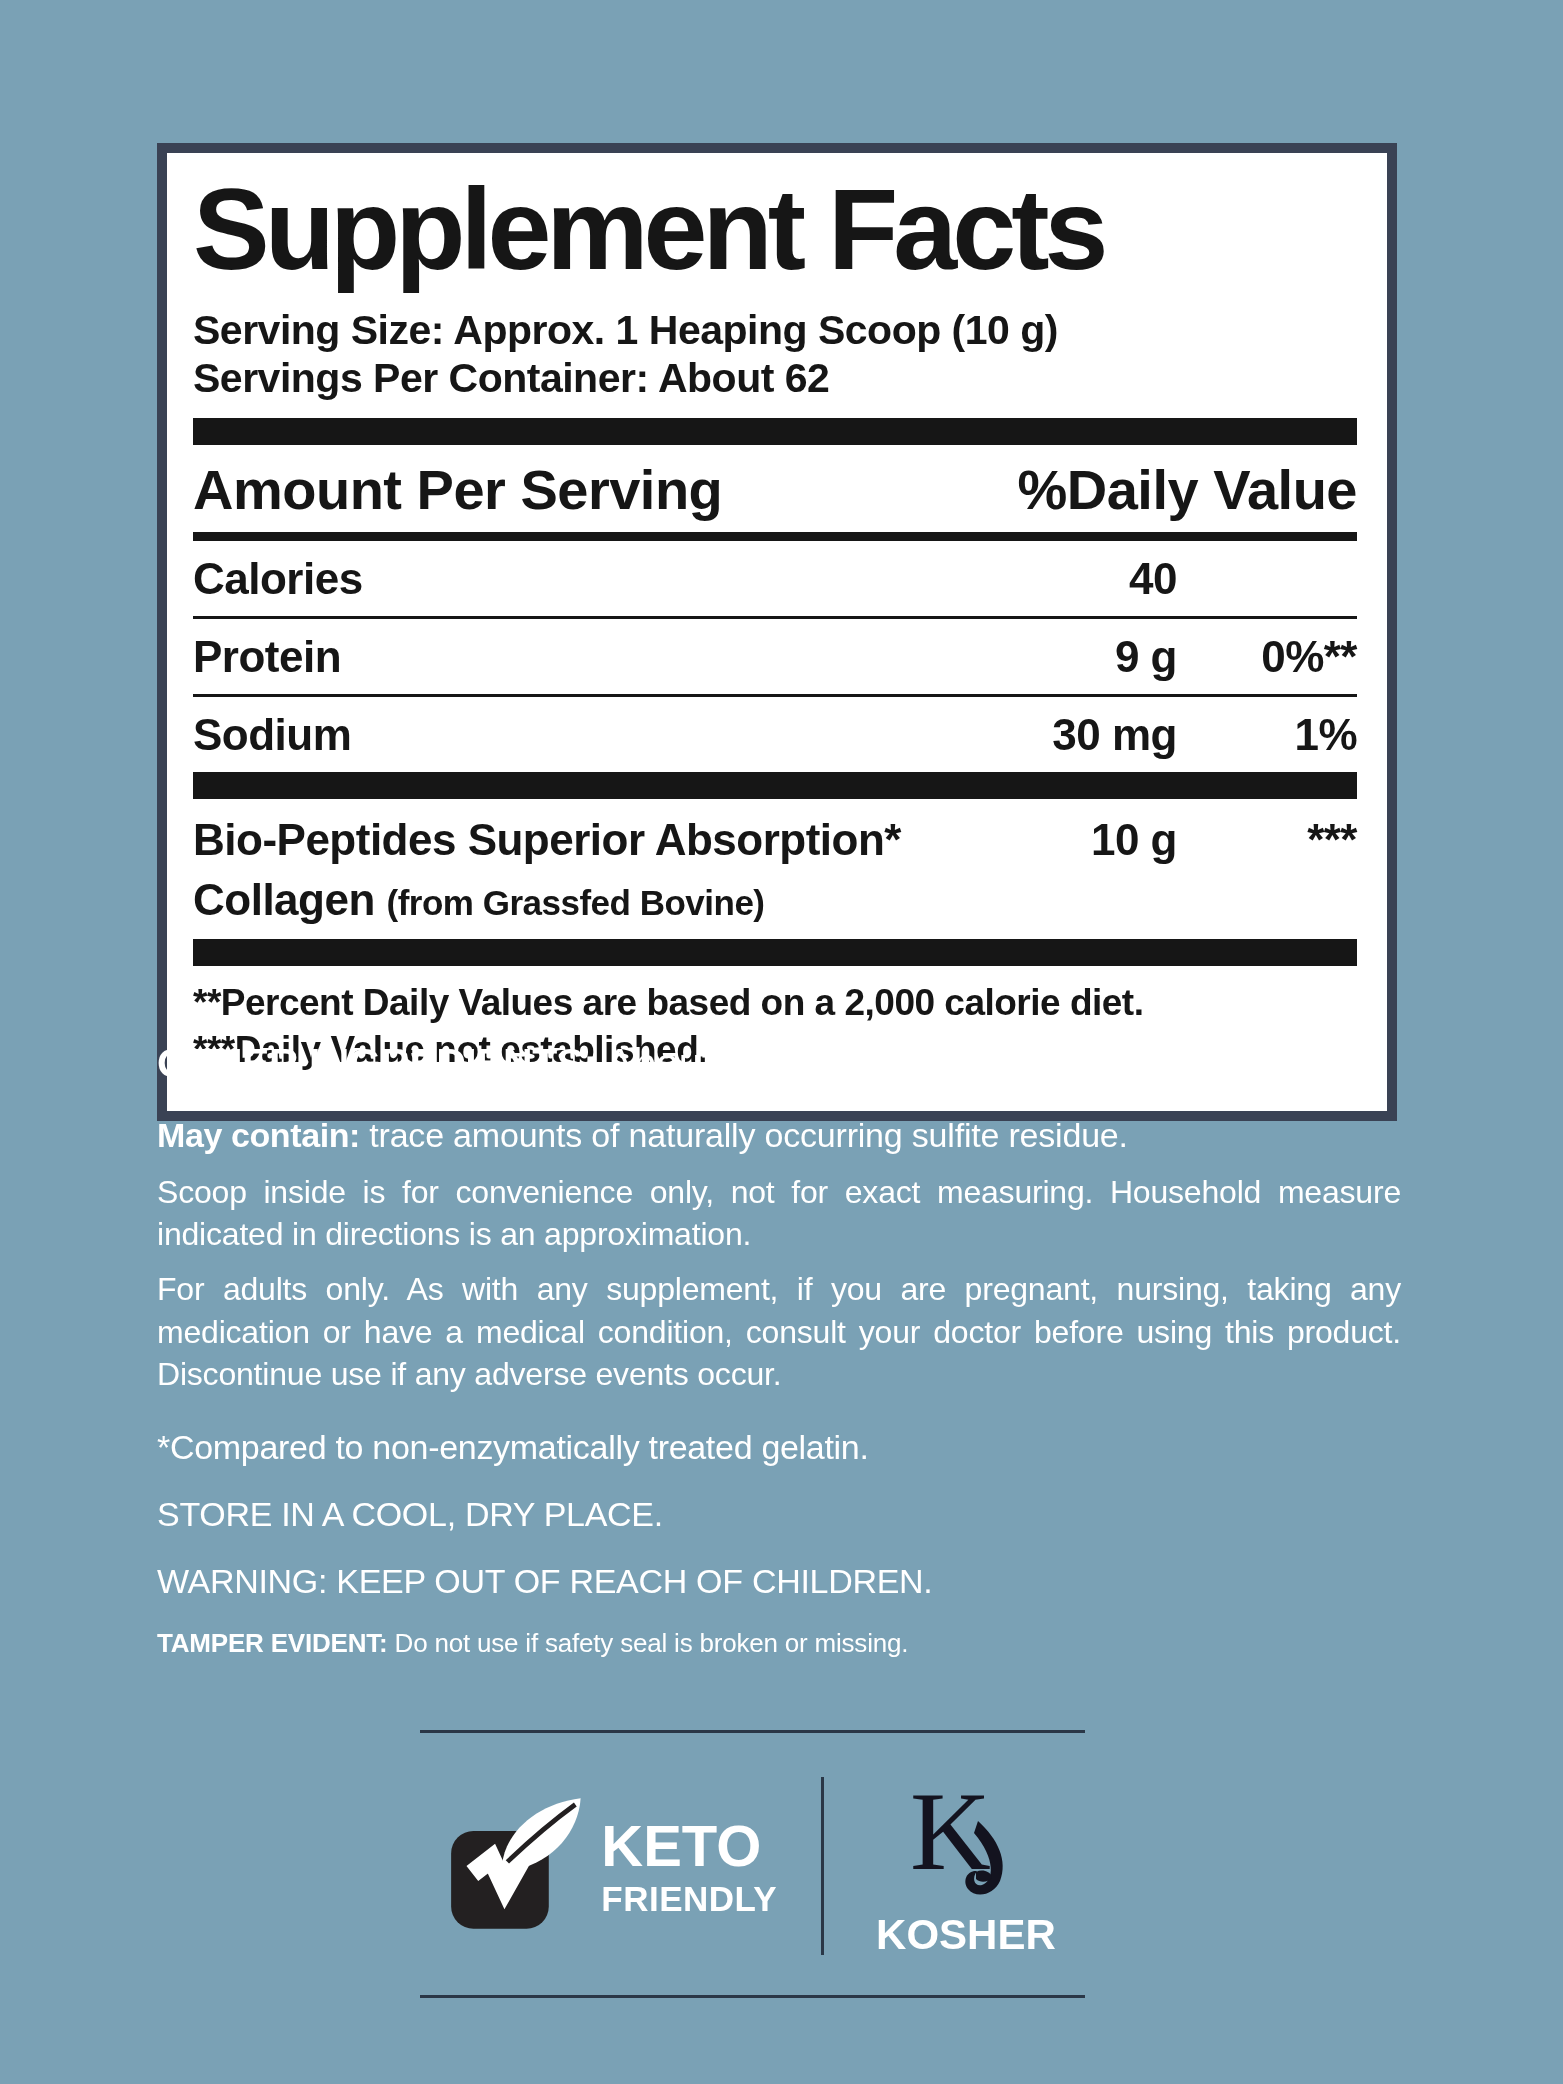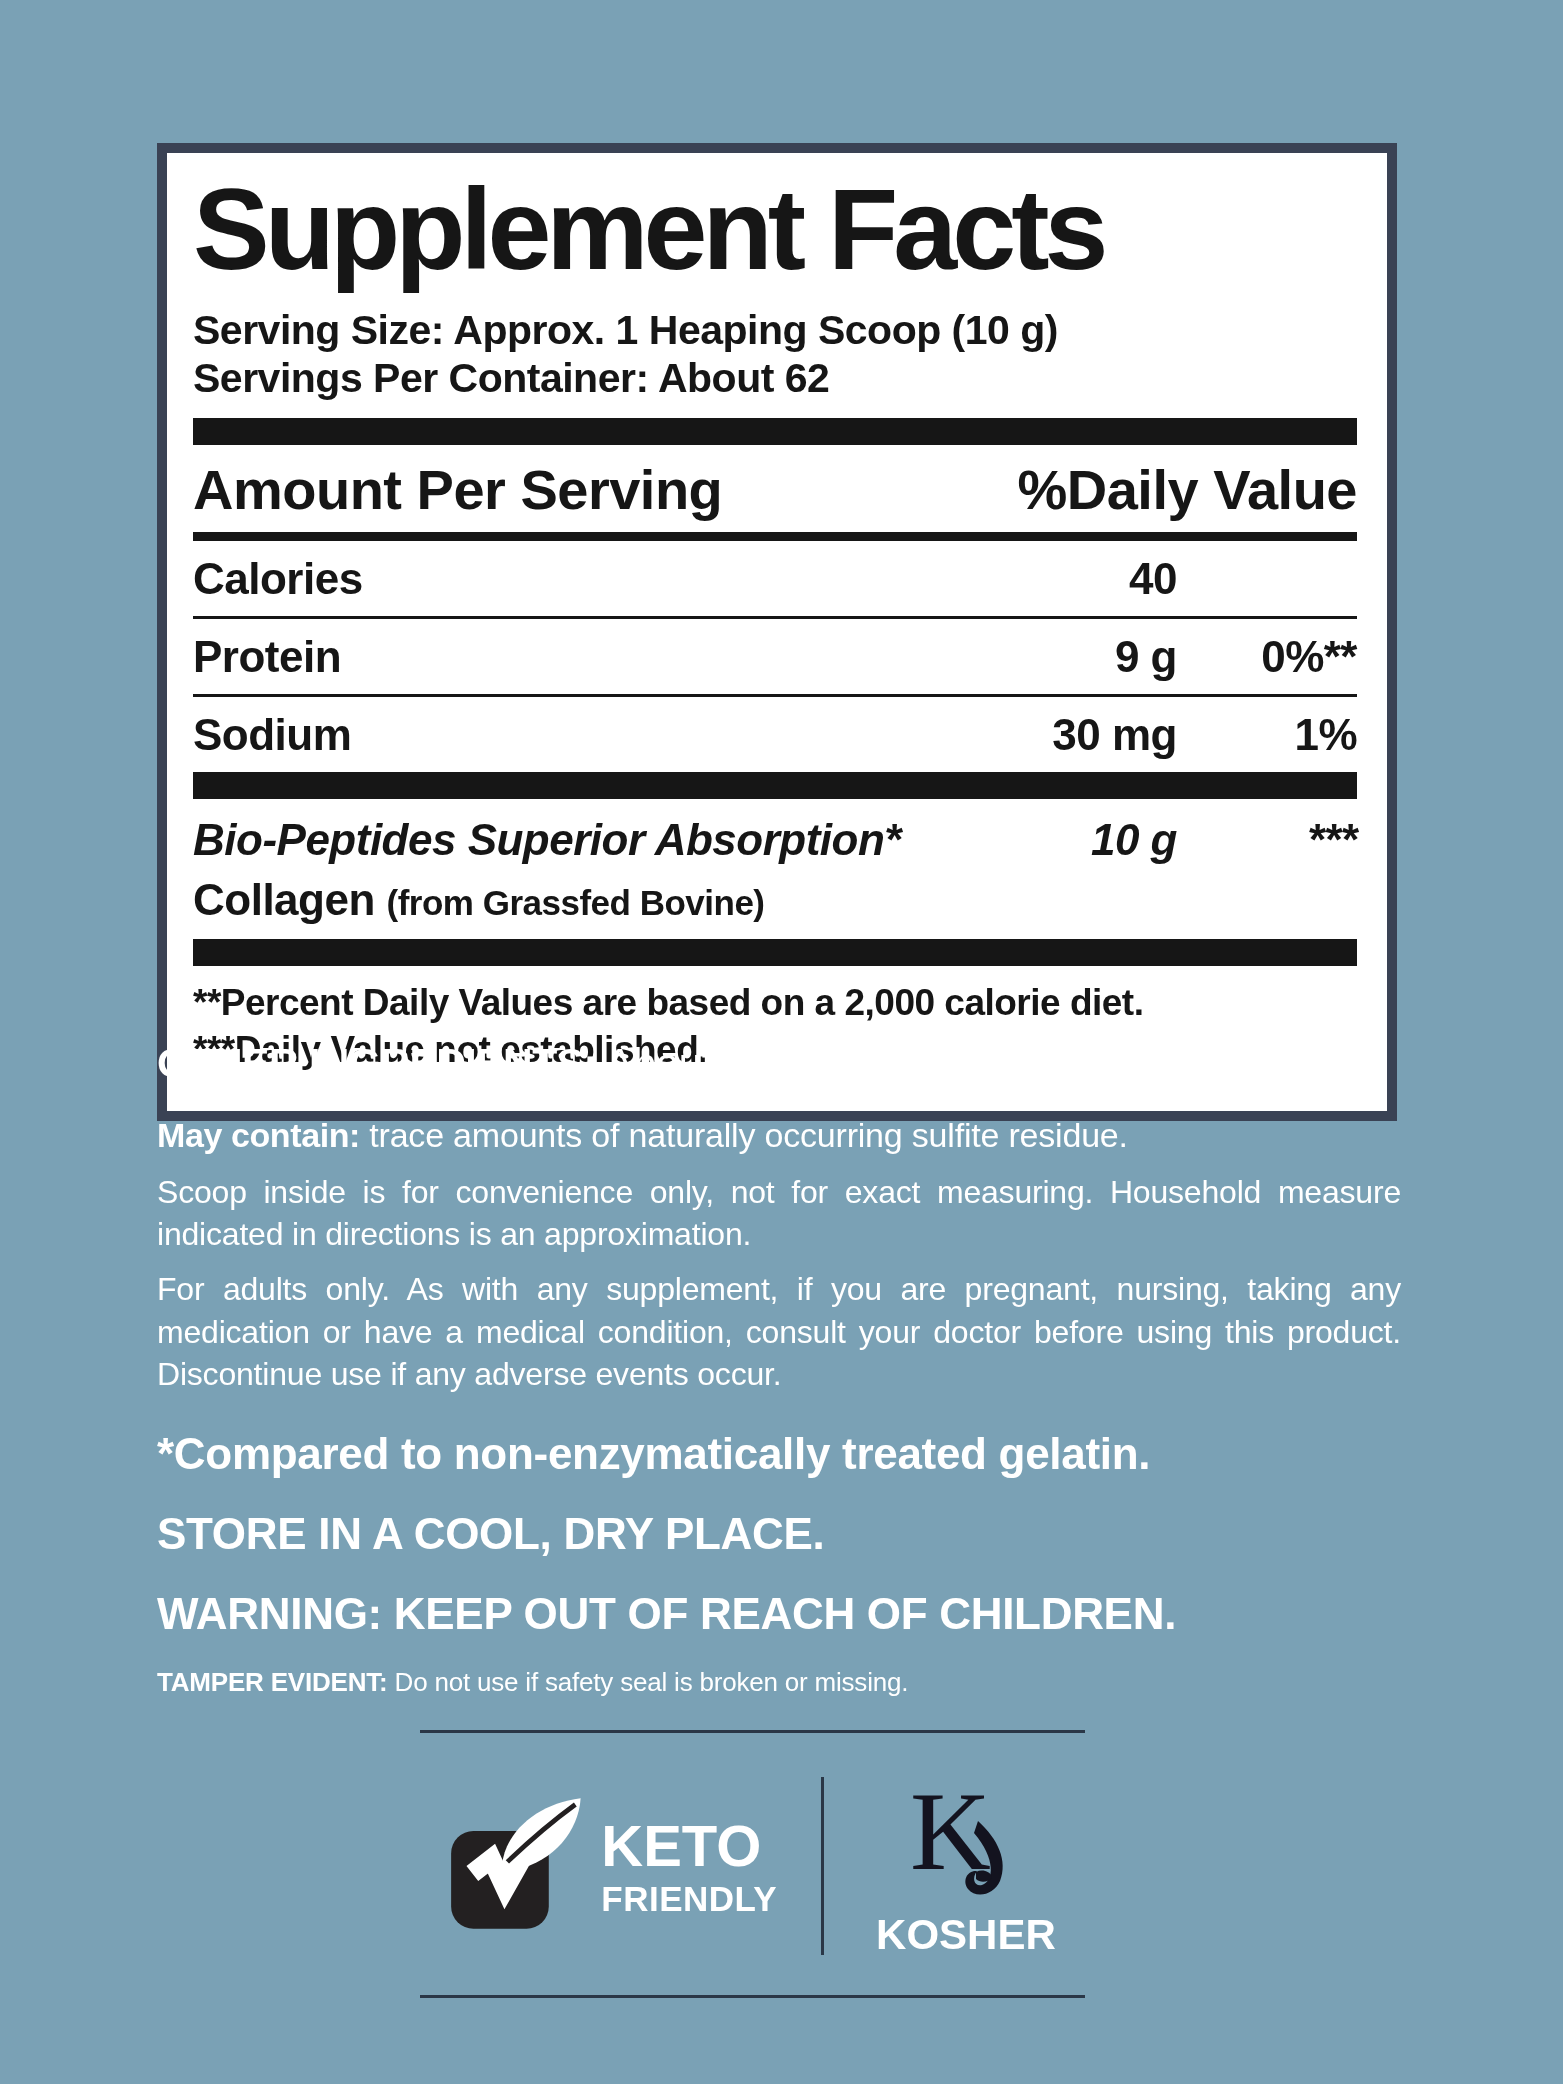--- a/index.html
+++ b/index.html
@@ -34,35 +34,35 @@
   .nut-row{
     display:flex;align-items:baseline;
     font-size:44px;font-weight:bold;letter-spacing:-.5px;
     padding:13px 0 12px 0;
   }
   .nut-row.ruled{border-bottom:3px solid #161616;}
   .nut-name{flex:1;}
   .nut-amt{width:150px;text-align:right;white-space:nowrap;}
   .nut-dv{width:180px;text-align:right;white-space:nowrap;}
   .special{padding:16px 0 14px 0;font-size:44px;font-weight:bold;letter-spacing:-.5px;}
-  .special .line1{display:flex;align-items:center;font-style:italic;}
+  .special .line1{display:flex;align-items:center;}
   .special .line2{margin-top:10px;}
   .special .sub{font-size:35px;}
   .footnotes{margin-top:14px;font-size:37px;font-weight:bold;letter-spacing:-.5px;line-height:1.26;}
   
   .info{
     position:absolute;left:157px;top:1040px;width:1244px;color:#ffffff;
   }
   .info p{margin:0;}
   .oi{font-size:41px;margin-bottom:26px !important;}
   .oi b{letter-spacing:-.5px;}
   .body-p{font-size:32px;line-height:1.32;letter-spacing:-.2px;text-align:justify;margin-bottom:13px !important;}
   .body-p b{letter-spacing:-.4px;}
   .adults{margin-bottom:30px !important;}
-  .bold-p{font-size:44px;font-weight:bold;letter-spacing:-.3px;line-height:1.3;margin-bottom:23px !important;}
+  .bold-p{font-size:34px;font-weight:normal;letter-spacing:-.3px;line-height:1.3;margin-bottom:23px !important;}
   .tamper b{font-weight:bold;}
   .tamper{font-size:26px;line-height:1.3;letter-spacing:-.2px;}
   .tamper .rest{font-weight:normal;}
   
   .certs{
     position:absolute;left:420px;top:1730px;width:665px;
     border-top:3px solid #2A3747;border-bottom:3px solid #2A3747;
     padding:40px 0 36px 0;
   }
   .certs-inner{display:flex;align-items:center;justify-content:center;}

